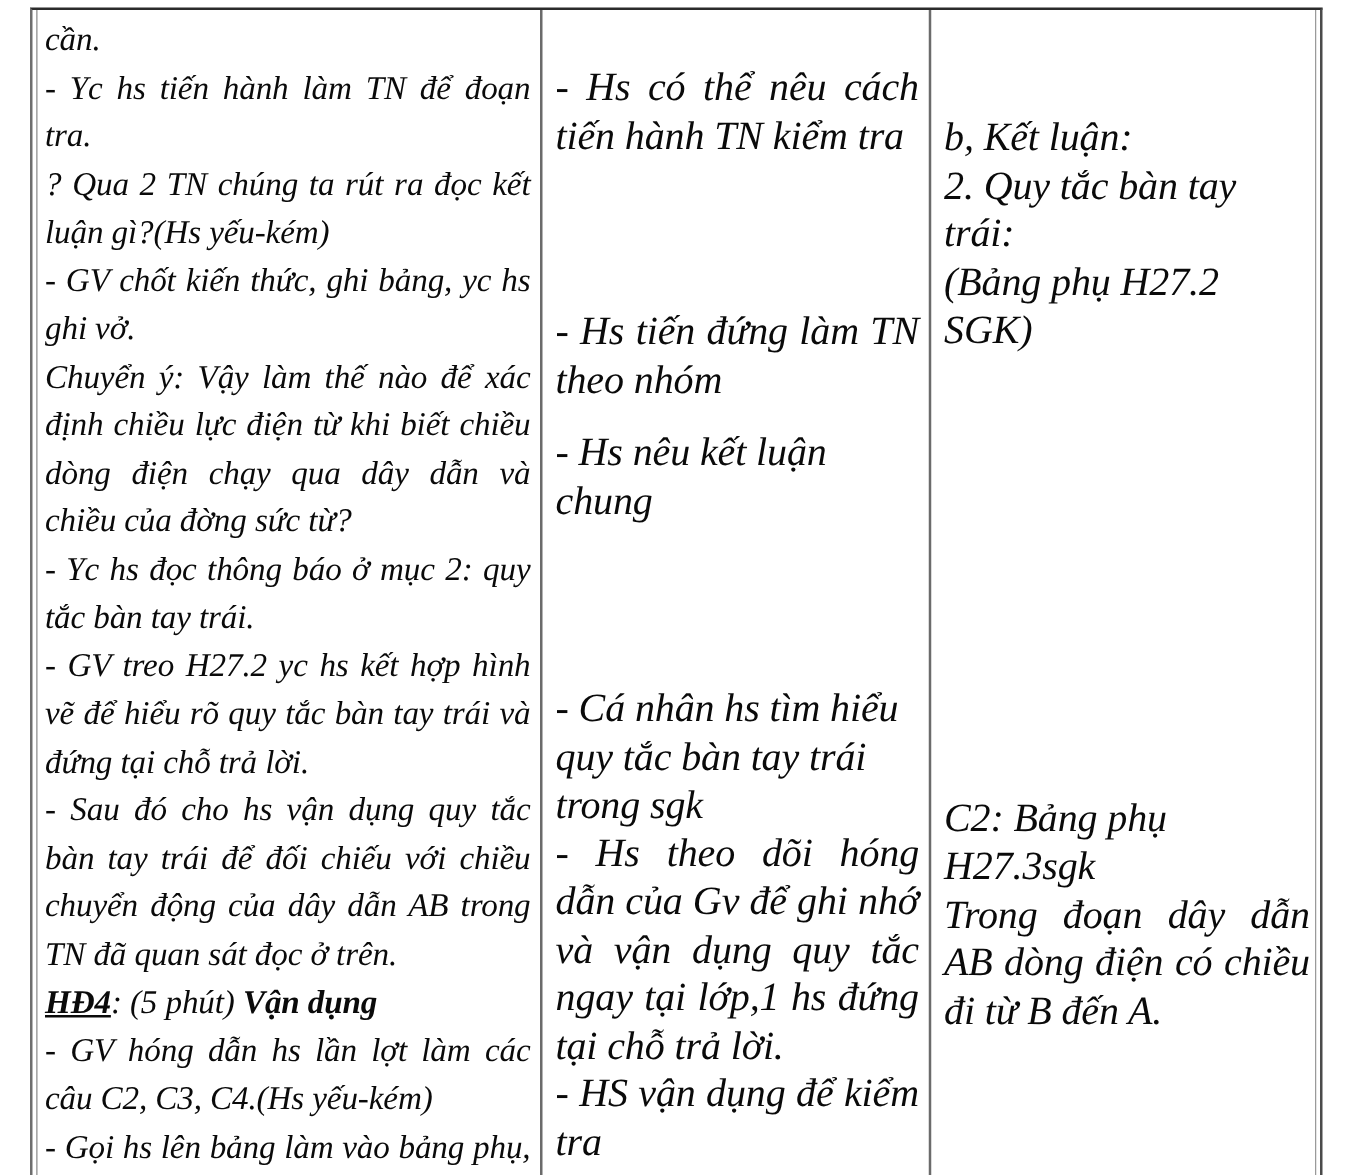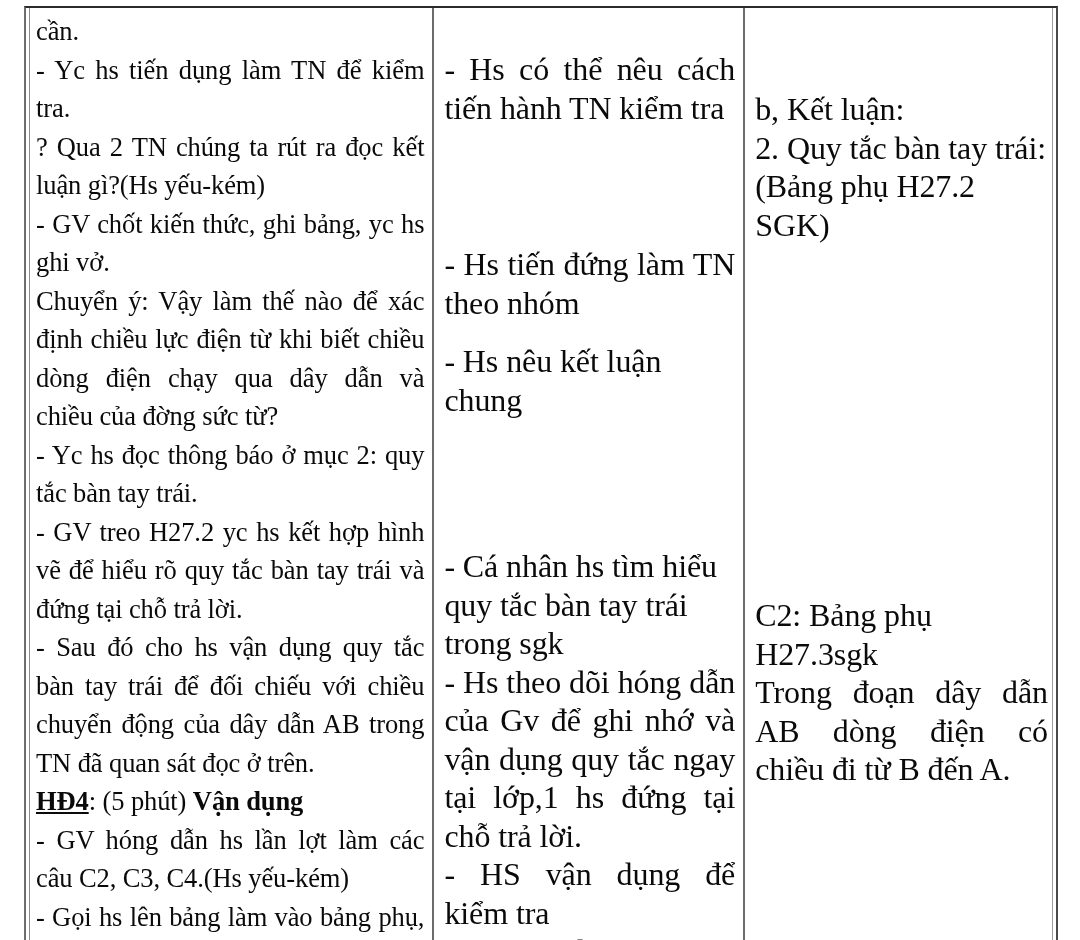--- a/index.html
+++ b/index.html
@@ -28,20 +28,21 @@
   .table {
     position: absolute;
     left: 24px;
     top: 6px;
     width: 1034px;
     height: 934px;
     box-sizing: border-box;
     border-top: 2px solid #ララ;
     display: flex;
     align-items: stretch;
+    font-style: italic;
   }
   
   .table {
     border-top: 2px solid #2b2b2b;
     border-left: 2px solid #6e6e6e;
     border-right: 2px solid #4a4a4a;
   }
   
   .table::before {
     content: "";
@@ -107,21 +108,21 @@
   .ul { text-decoration: underline; }
 </style>
 </head>
 <body>
 
 <div class="page">
   <div class="table">
 
     <div class="col col-1">
       <p class="nojust">cần.</p>
-      <p>- Yc hs tiến dụng làm TN để kiểm tra.</p>
+      <p>- Yc hs tiến hành làm TN để đoạn tra.</p>
       <p>? Qua 2 TN chúng ta rút ra đọc kết luận gì?(Hs yếu-kém)</p>
       <p>- GV chốt kiến thức, ghi bảng, yc hs ghi vở.</p>
       <p>Chuyển ý: Vậy làm thế nào để xác định chiều lực điện từ khi biết chiều dòng điện chạy qua dây dẫn và chiều của đờng sức từ?</p>
       <p>- Yc hs đọc thông báo ở mục 2: quy tắc bàn tay trái.</p>
       <p>- GV treo H27.2 yc hs kết hợp hình vẽ để hiểu rõ quy tắc bàn tay trái và đứng tại chỗ trả lời.</p>
       <p>- Sau đó cho hs vận dụng quy tắc bàn tay trái để đối chiếu với chiều chuyển động của dây dẫn AB trong TN đã quan sát đọc ở trên.</p>
       <p class="nojust"><span class="bold ul">HĐ4</span><span>: (5 phút) </span><span class="bold">Vận dụng</span></p>
       <p>- GV hóng dẫn hs lần lợt làm các câu C2, C3, C4.(Hs yếu-kém)</p>
       <p>- Gọi hs lên bảng làm vào bảng phụ, dới lớp làm vào nháp, theo dõi nhận xét bổ sung.</p>
 

